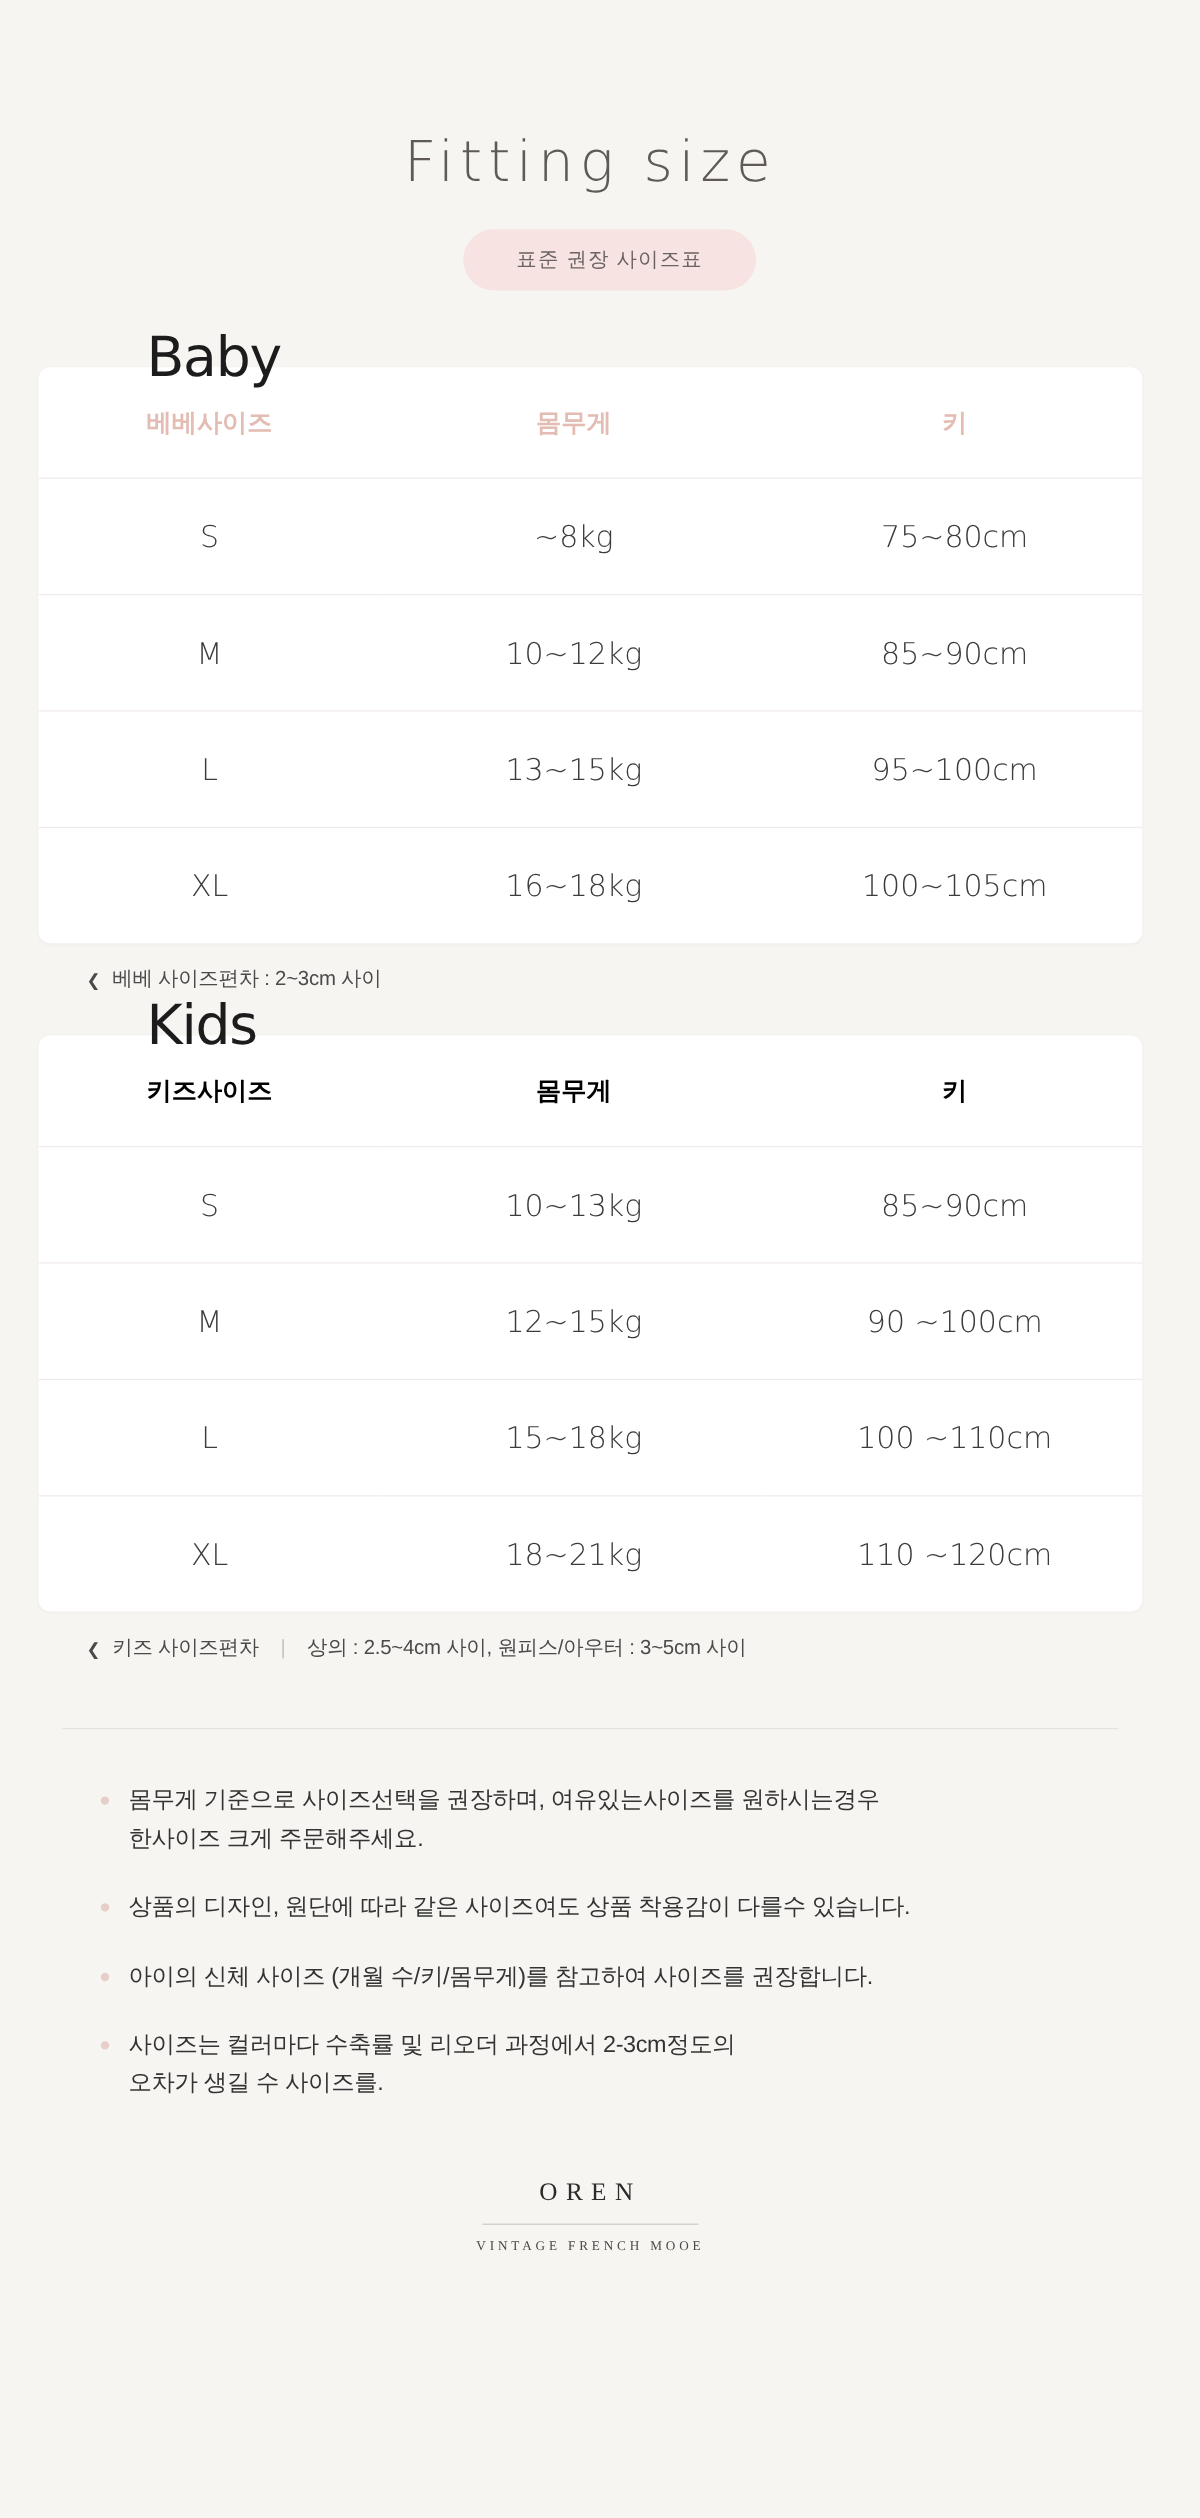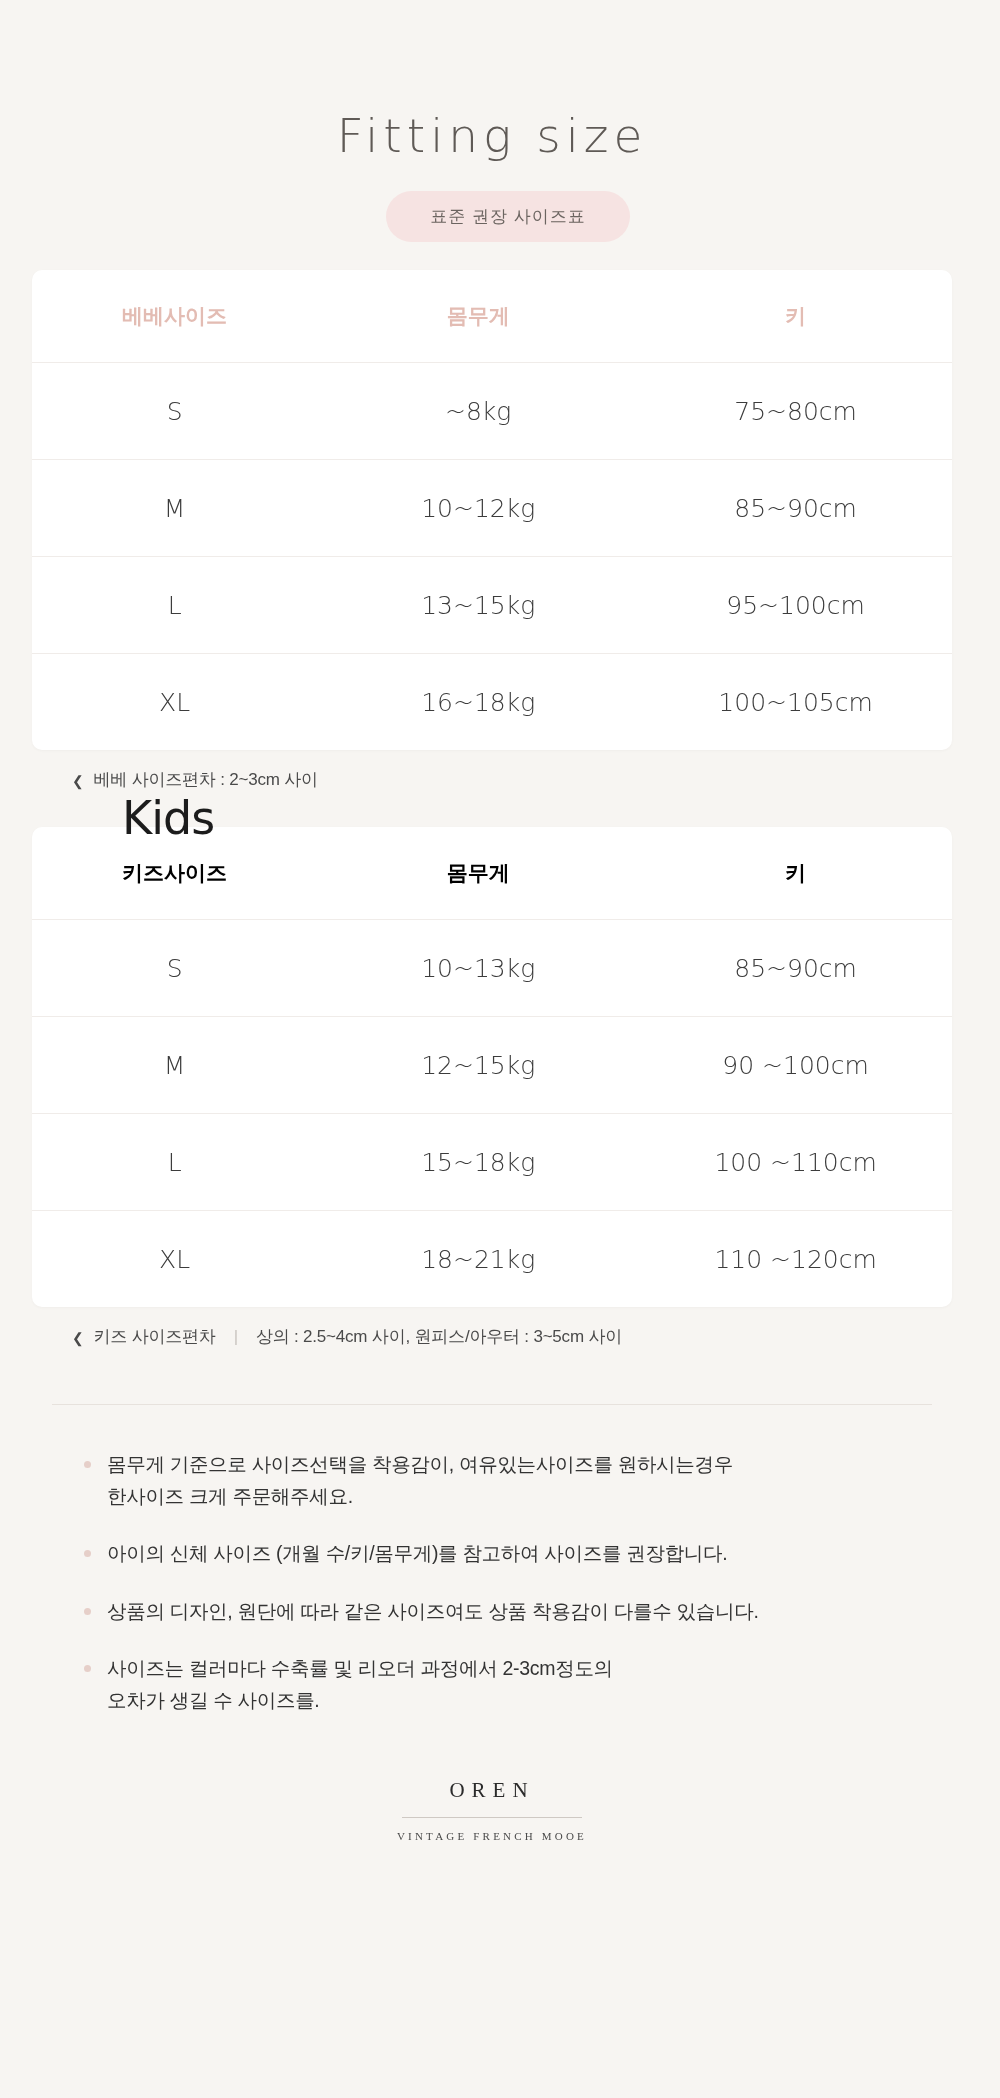--- a/index.html
+++ b/index.html
@@ -209,20 +209,21 @@
 <div class="page">
 
   <div class="header">
     <div class="title-main">Fitting size</div>
     <div class="badge-wrap">
       <span class="badge">표준 권장 사이즈표</span>
     </div>
   </div>
 
   <div class="section section-baby">
+    <div class="section-label">Baby</div>
     <div class="table-card">
       <table class="size-table">
         <thead>
           <tr class="baby-head">
             <th class="col-1">베베사이즈</th>
             <th class="col-2">몸무게</th>
             <th class="col-3">키</th>
           </tr>
         </thead>
         <tbody>
@@ -299,34 +300,34 @@
     <span class="note-sep">|</span>
     <span>상의 : 2.5~4cm 사이, 원피스/아우터 : 3~5cm 사이</span>
   </div>
 
   <div class="divider"></div>
 
   <div class="bullets">
     <div class="bullet-item">
       <span class="bullet-dot"></span>
       <span class="bullet-text">
-        <span>몸무게 기준으로 사이즈선택을 착용감이, 여유있는사이즈를 원하시는경우</span>
+        <span>몸무게 기준으로 사이즈선택을 권장하며, 여유있는사이즈를 원하시는경우</span>
         <span class="line2">한사이즈 크게 주문해주세요.</span>
+      </span>
+    </div>
+    <div class="bullet-item">
+      <span class="bullet-dot"></span>
+      <span class="bullet-text">
+        <span>상품의 디자인, 원단에 따라 같은 사이즈여도 상품 착용감이 다를수 있습니다.</span>
       </span>
     </div>
     <div class="bullet-item">
       <span class="bullet-dot"></span>
       <span class="bullet-text">
         <span>아이의 신체 사이즈 (개월 수/키/몸무게)를 참고하여 사이즈를 권장합니다.</span>
-      </span>
-    </div>
-    <div class="bullet-item">
-      <span class="bullet-dot"></span>
-      <span class="bullet-text">
-        <span>상품의 디자인, 원단에 따라 같은 사이즈여도 상품 착용감이 다를수 있습니다.</span>
       </span>
     </div>
     <div class="bullet-item">
       <span class="bullet-dot"></span>
       <span class="bullet-text">
         <span>사이즈는 컬러마다 수축률 및 리오더 과정에서 2-3cm정도의</span>
         <span class="line2">오차가 생길 수 사이즈를.</span>
       </span>
     </div>
   </div>

